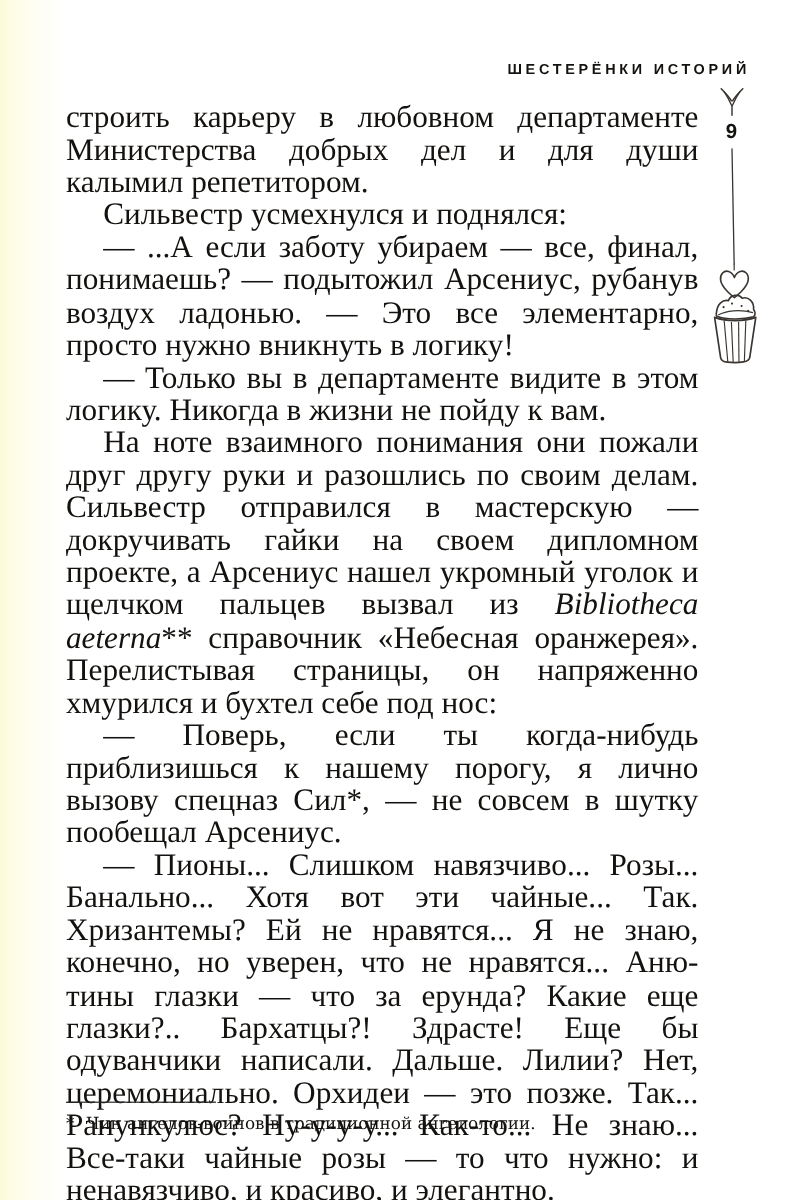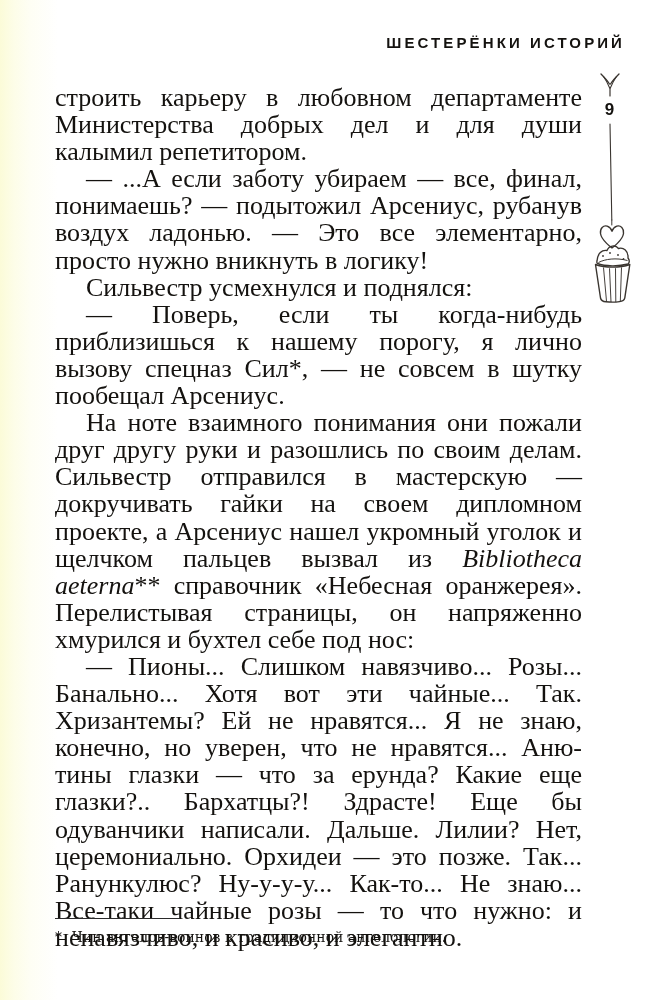--- a/index.html
+++ b/index.html
@@ -25,25 +25,25 @@
         #fdfde8 14px,
         #fefef4 30px,
         #ffffff 58px,
         #ffffff 100%);
     box-sizing: border-box;
   }
 
   
   #running-header {
     position: absolute;
-    top: 34px;
+    top: 51px;
     right: 32px;
     font-family: "Liberation Sans", sans-serif;
     font-weight: bold;
-    font-size: 15px;
+    font-size: 12px;
     letter-spacing: 3.1px;
     color: #14120f;
     white-space: nowrap;
   }
 
   
   #page-ornament {
     position: absolute;
     top: 72px;
     left: 588px;
@@ -150,24 +150,25 @@
       <path d="M15.5 195.5 L18.5 229.4" stroke="#3a3530" stroke-width="0.95"></path>
       <path d="M21.5 196.3 L23 230.1" stroke="#3a3530" stroke-width="0.95"></path>
       <path d="M27.5 196.2 L27.8 230" stroke="#3a3530" stroke-width="0.95"></path>
       <path d="M33.5 195.4 L32.3 229.3" stroke="#3a3530" stroke-width="0.95"></path>
     </svg>
     <div id="page-number">9</div>
   </div>
 
   <div id="body-text">
     <p class="no-indent">строить карьеру в любовном департаменте Министерст­ва добрых дел и для души калымил репетитором.</p>
+    <p>Сильвестр усмехнулся и поднялся:</p>
     <p>— ...А если заботу убираем — все, финал, понима­ешь? — подытожил Арсениус, рубанув воздух ладонью. — Это все элементарно, просто нужно вникнуть в логику!</p>
-    <p>Сильвестр усмехнулся и поднялся:</p>
+    <p>— Только вы в департаменте видите в этом логику. Никогда в жизни не пойду к вам.</p>
+    <p>На ноте взаимного понимания они пожали друг другу руки и разошлись по своим делам. Сильвестр отправился в мастерскую — докручивать гайки на своем дипломном проекте, а Арсениус нашел укромный уголок и щелчком пальцев вызвал из <i>Bibliotheca aeterna</i>** справочник «Не­бесная оранжерея». Перелистывая страницы, он напря­женно хмурился и бухтел себе под нос:</p>
     <p>— Поверь, если ты когда-нибудь приблизишься к на­шему порогу, я лично вызову спецназ Сил*, — не совсем в шутку пообещал Арсениус.</p>
-    <p>На ноте взаимного понимания они пожали друг другу руки и разошлись по своим делам. Сильвестр отправился в мастерскую — докручивать гайки на своем дипломном проекте, а Арсениус нашел укромный уголок и щелчком пальцев вызвал из <i>Bibliotheca aeterna</i>** справочник «Не­бесная оранжерея». Перелистывая страницы, он напря­женно хмурился и бухтел себе под нос:</p>
     <p>— Пионы... Слишком навязчиво... Розы... Банально... Хотя вот эти чайные... Так. Хризантемы? Ей не нравятся... Я не знаю, конечно, но уверен, что не нравятся... Аню­тины глазки — что за ерунда? Какие еще глазки?.. Бар­хатцы?! Здрасте! Еще бы одуванчики написали. Даль­ше. Лилии? Нет, церемониально. Орхидеи — это позже. Так... Ранункулюс? Ну-у-у-у... Как-то... Не знаю... Все-та­ки чайные розы — то что нужно: и ненавязчиво, и краси­во, и элегантно.</p>
   </div>
 
   <div id="footnotes">
     <div id="footnote-rule"></div>
     <div class="footnote-line">
       <span class="footnote-marker">*</span><span>Чин ангелов-воинов в традиционной ангелологии.</span>
     </div>
   </div>
 

